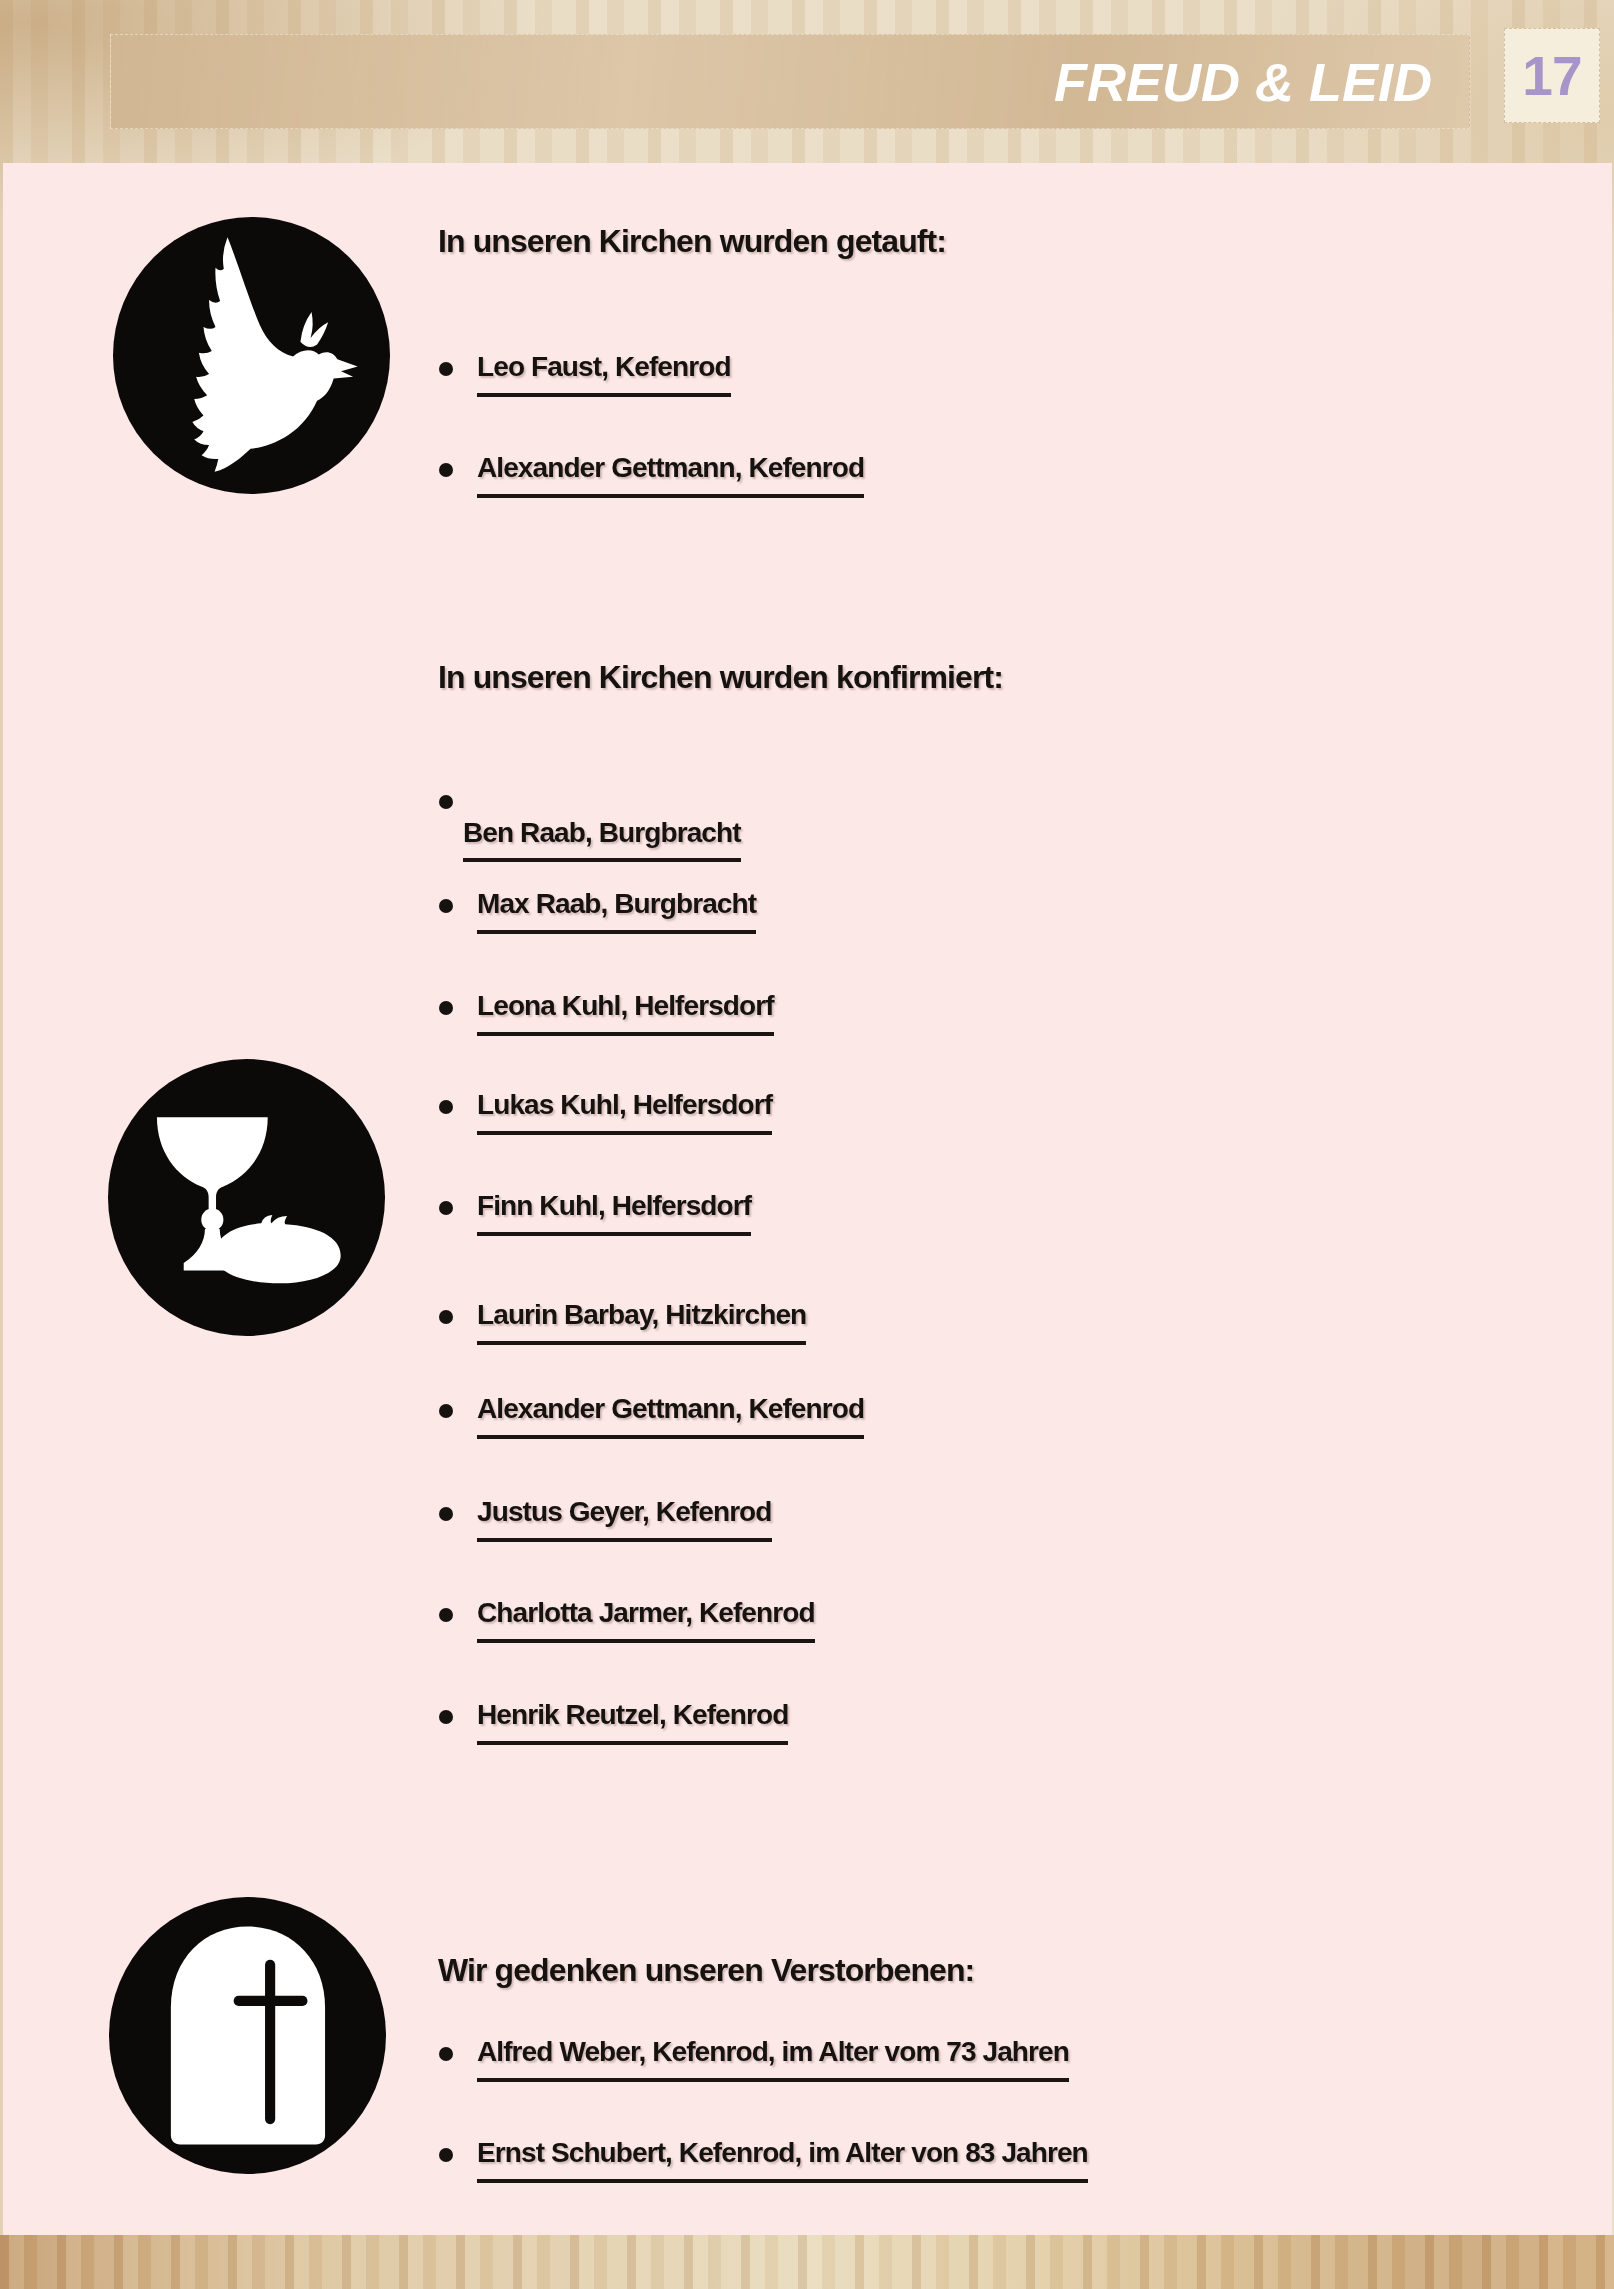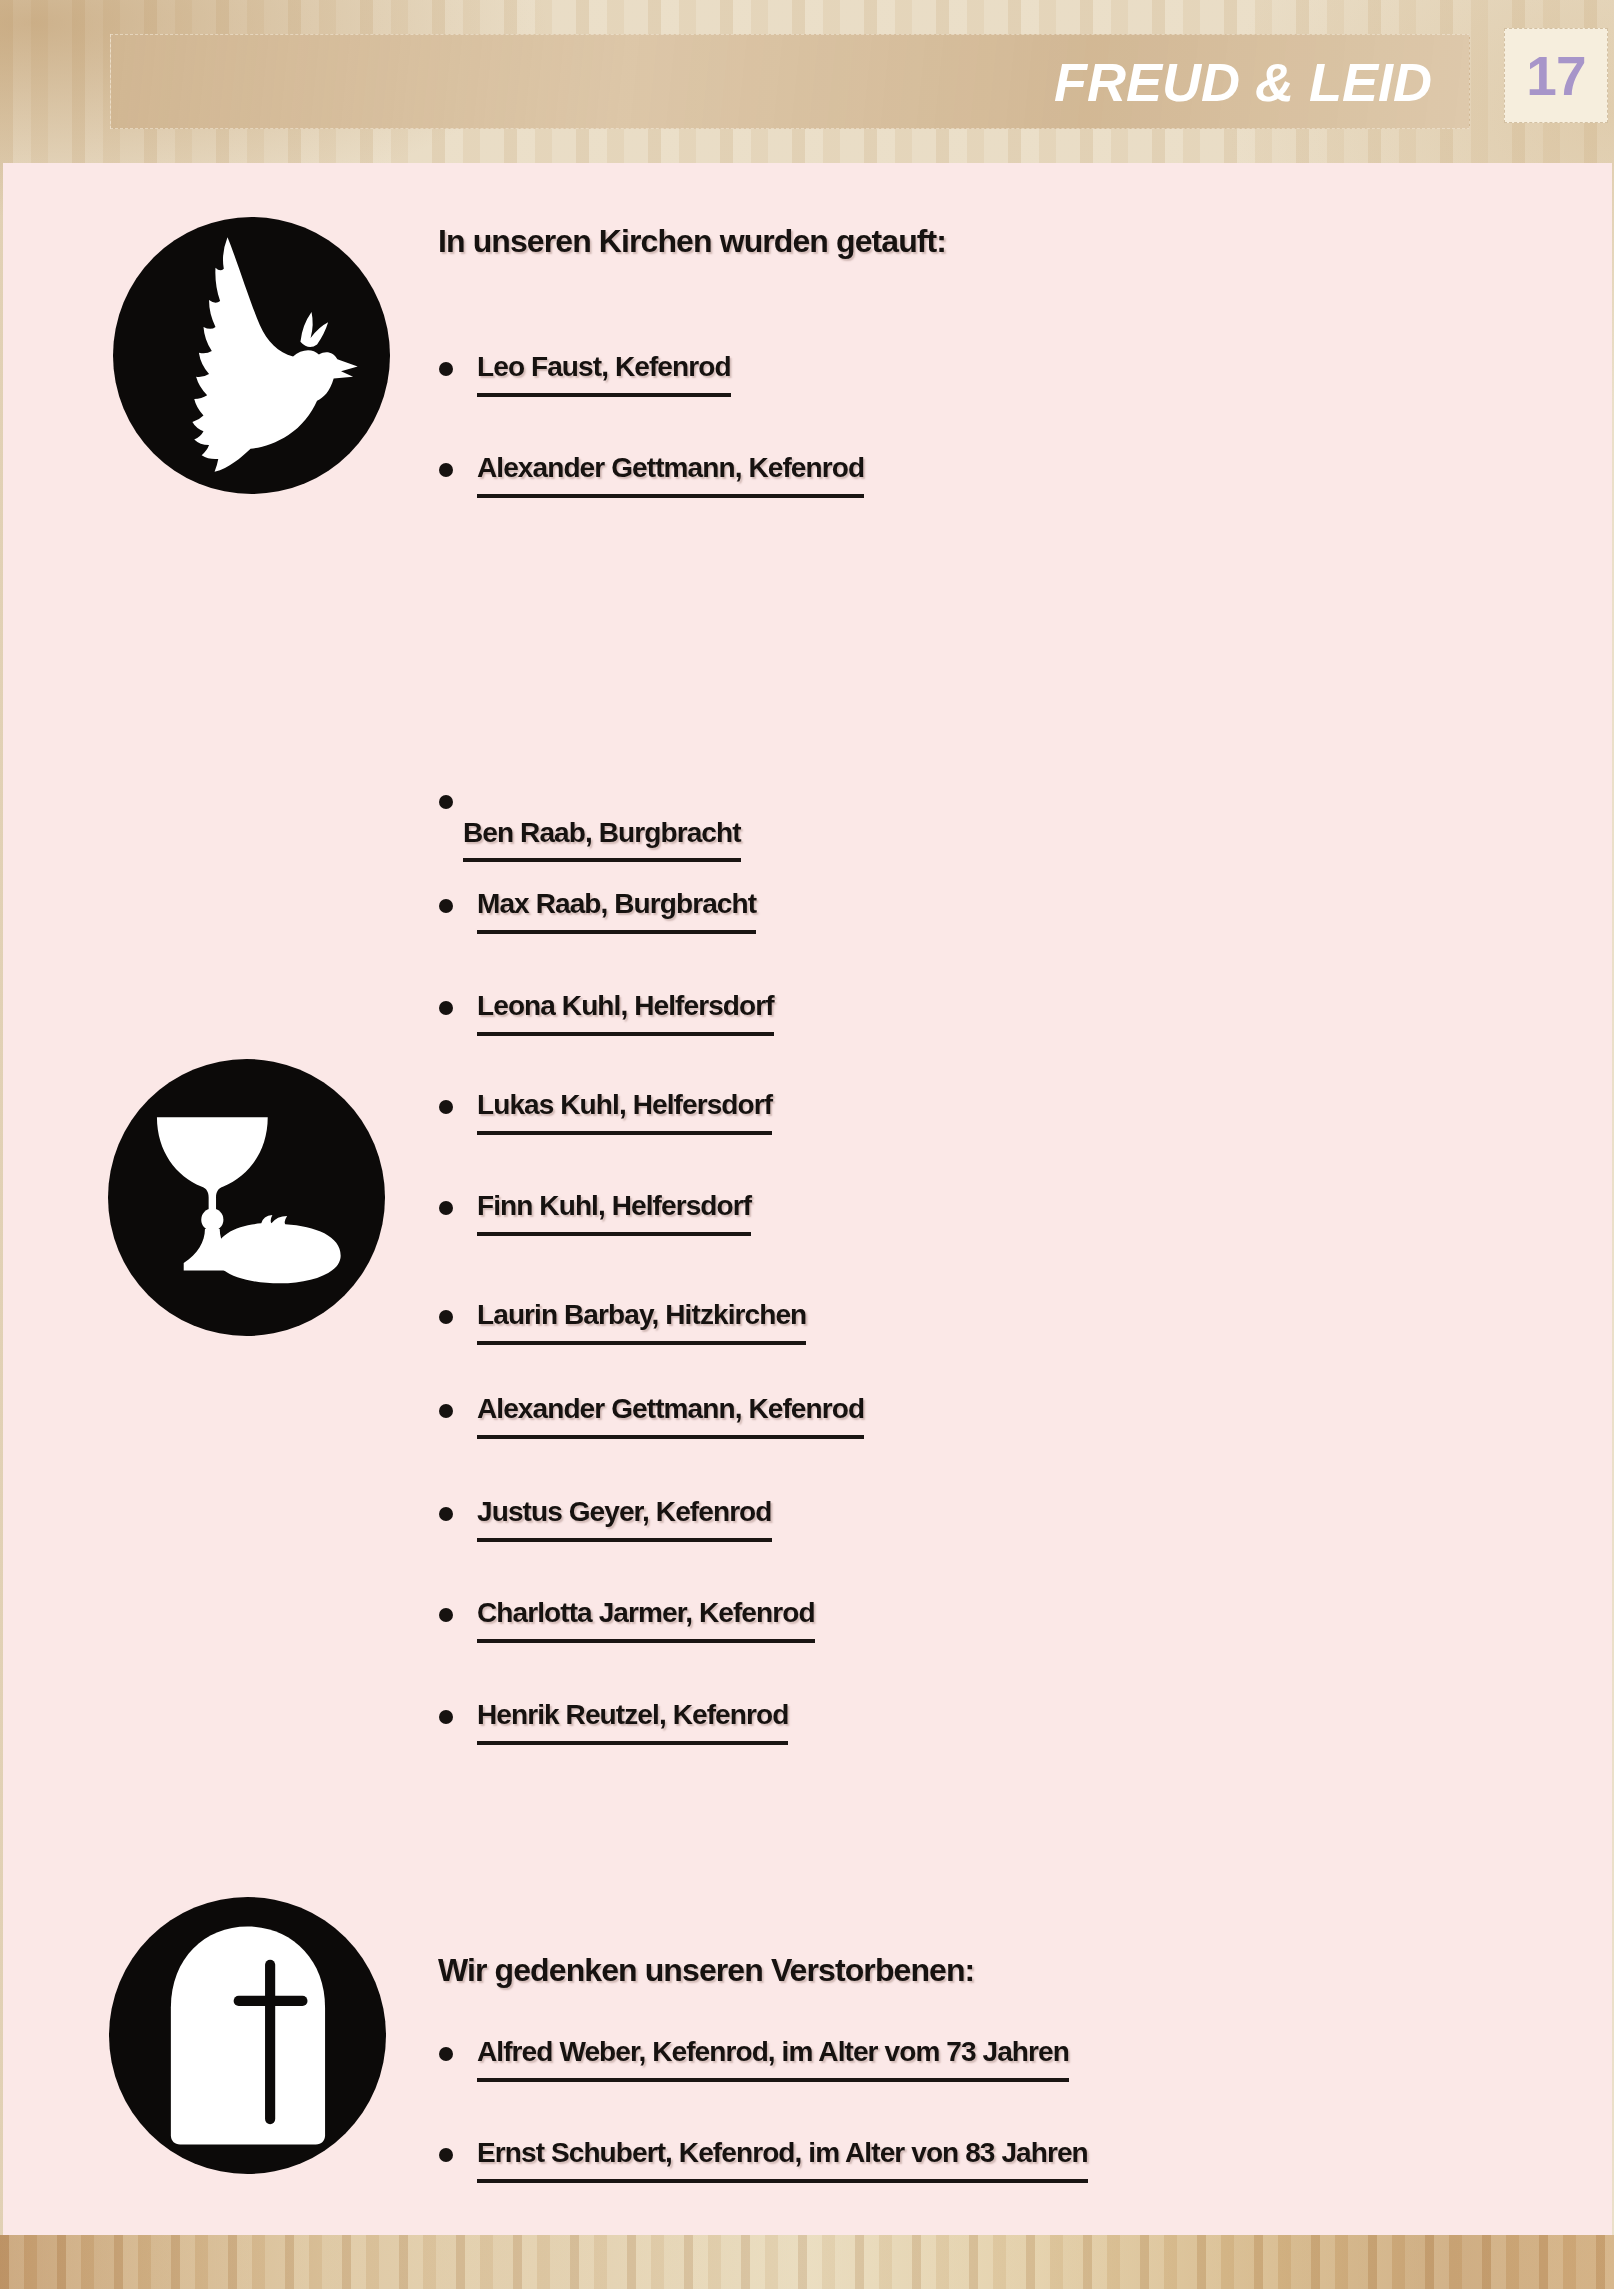--- a/index.html
+++ b/index.html
@@ -28,21 +28,21 @@
     border:1.8px dashed rgba(246,238,222,.55);
     box-sizing:border-box;
     display:flex;align-items:center;justify-content:flex-end;
     padding-right:37px;
   }
   .header-title{
     color:#ffffff;font-size:54px;font-weight:bold;font-style:italic;
     letter-spacing:0px;white-space:nowrap;
   }
   .page-number-box{
-    position:absolute;left:1504px;top:28px;width:104px;height:95px;
+    position:absolute;left:1504px;top:28px;width:96px;height:95px;
     background:#f6eedd;
     border:1.8px dashed rgba(205,184,152,.85);
     box-sizing:border-box;
     display:flex;align-items:center;justify-content:center;
   }
   .page-number{
     color:#a795c9;font-size:55px;font-weight:bold;letter-spacing:-0.9px;
   }
   
   .content-panel{
@@ -119,20 +119,21 @@
 
   <div class="icon-circle" style="left:108px;top:1059px;">
     <svg viewBox="0 0 300 300" xmlns="http://www.w3.org/2000/svg">
       <circle cx="150" cy="150" r="150" fill="#0c0a09"></circle>
       <path fill="#ffffff" d="M53 63 L173 63 C173 100 152 127 125 138 C119 140 117 144 117 150 L117 163 L109 163 L109 150 C109 144 107 140 101 138 C74 127 53 100 53 63 Z"></path>
       <circle cx="113" cy="174" r="12" fill="#ffffff"></circle>
       <path fill="#ffffff" d="M105 184 C105 198 97 211 82 221 L82 229 L144 229 L144 221 C129 211 121 198 121 184 Z"></path>
       <path fill="#ffffff" d="M116 212 C116 190 140 180 166 178 Q168 170 178 169 Q175 175 177 178 Q183 170 194 170 Q190 176 192 179 C225 181 252 192 252 213 C252 231 222 243 186 243 C150 243 116 233 116 212 Z"></path>
     </svg>
   </div>
+  <h2 class="sec-heading" style="top:651px;">In unseren Kirchen wurden konfirmiert:</h2>
   <ul class="sec-list">
     <li class="item" style="top:776px;flex-direction:column;">
       <span class="dot"></span>
       <span class="person-name">Ben Raab, Burgbracht</span>
     </li>
     <li class="item" style="top:880px;">
       <span class="dot"></span>
       <span class="person-name">Max Raab, Burgbracht</span>
     </li>
     <li class="item" style="top:982px;">

